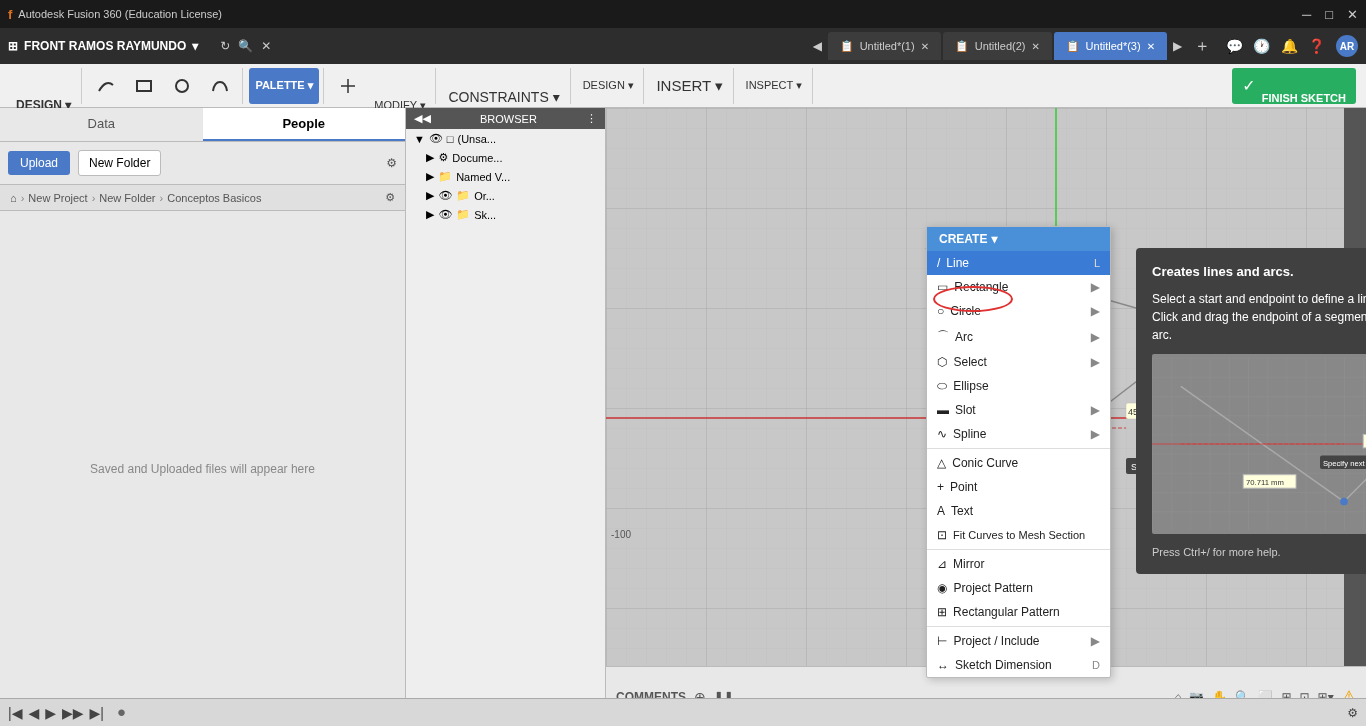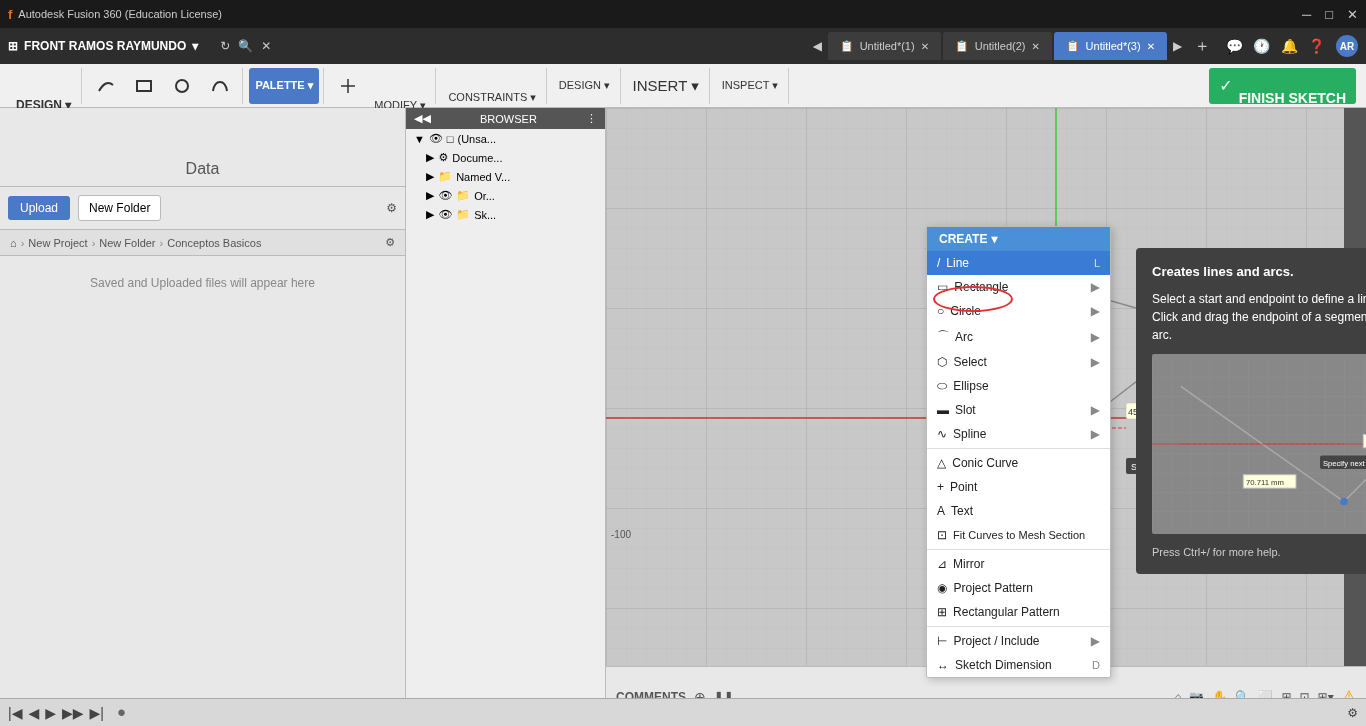--- a/index.html
+++ b/index.html
@@ -45,27 +45,27 @@
 
     
     #main { display: flex; width: 100%; height: calc(726px - 28px - 36px - 44px); }
 
     
     #sidebar {
       width: 406px; height: 100%; background: #e8e8e8; display: flex; flex-direction: column;
       border-right: 1px solid #bbb;
     }
     #sidebar-tabs { display: flex; border-bottom: 1px solid #bbb; }
-    .sidebar-tab { flex: 1; text-align: center; padding: 8px; cursor: pointer; font-size: 16px; color: #555; margin-top: 44px; }
+    .sidebar-tab { flex: 1; text-align: center; padding: 8px; cursor: pointer; font-size: 13px; color: #555; }
     .sidebar-tab.active { background: #fff; font-weight: bold; color: #000; border-bottom: 2px solid #4a7ac7; }
     #sidebar-actions { display: flex; align-items: center; gap: 8px; padding: 8px; border-bottom: 1px solid #bbb; }
     .upload-btn { background: #4a7ac7; color: #fff; border: none; padding: 5px 12px; border-radius: 3px; cursor: pointer; font-size: 12px; }
     .folder-btn { background: #fff; border: 1px solid #bbb; padding: 5px 10px; border-radius: 3px; cursor: pointer; font-size: 12px; }
     .settings-icon { margin-left: auto; cursor: pointer; color: #555; }
-    #sidebar-content { flex: 1; display: flex; flex-direction: column; align-items: center; justify-content: flex-start;
+    #sidebar-content { flex: 1; display: flex; flex-direction: column; align-items: center; justify-content: center;
                        color: #888; font-size: 12px; text-align: center; padding: 20px; }
 
     
     #breadcrumb { display: flex; align-items: center; padding: 6px 10px; background: #e0e0e0;
                   border-bottom: 1px solid #bbb; font-size: 11px; color: #555; gap: 4px; }
     #breadcrumb .sep { color: #888; }
 
     
     #canvas-area { flex: 1; position: relative; background: #c8c8c8; overflow: hidden; }
 
@@ -246,21 +246,21 @@
           <path d="M2 9h14M9 2v14" stroke="#333" fill="none" stroke-width="1.5"></path>
         </svg>
     </div>
     <div class="tb-btn">
       <span style="font-size:11px;margin-top:40px;">MODIFY ▾</span>
     </div>
   </div>
 
   <div class="toolbar-group">
     <div class="tb-btn">
-      <span style="font-size:11px;margin-top:23px;">CONSTRAINTS ▾</span>
+      <span style="font-size:14px;margin-top:23px;">CONSTRAINTS ▾</span>
     </div>
   </div>
 
   <div class="toolbar-group">
     <div class="tb-btn">
       <span style="font-size:11px;">DESIGN ▾</span>
     </div>
   </div>
 
   <div class="toolbar-group">
@@ -271,31 +271,34 @@
 
   <div class="toolbar-group">
     <div class="tb-btn">
       <span style="font-size:11px;">INSPECT ▾</span>
     </div>
   </div>
 
   <div class="toolbar-group" style="border-right:none;margin-left:auto;">
     <div class="tb-btn" style="background:#27ae60;color:#fff;padding:4px 10px;border-radius:3px;min-width:100px;flex-direction:row;gap:6px;">
       <span style="font-size:16px;">✓</span>
-      <span style="font-size:14px;font-weight:bold;margin-top:24px;">FINISH SKETCH</span>
+      <span style="font-size:11px;font-weight:bold;margin-top:24px;">FINISH SKETCH</span>
     </div>
   </div>
 </div>
 
 <div id="main">
 
   <div id="sidebar">
     <div id="sidebar-tabs">
       <div class="sidebar-tab">
         <span>Data</span>
+      </div>
+      <div class="sidebar-tab active">
+        <span>People</span>
       </div>
     </div>
     <div id="sidebar-actions">
       <button class="upload-btn">Upload</button>
       <button class="folder-btn">New Folder</button>
       <span class="settings-icon">⚙</span>
     </div>
 
     <div id="breadcrumb">
       <span>⌂</span>

